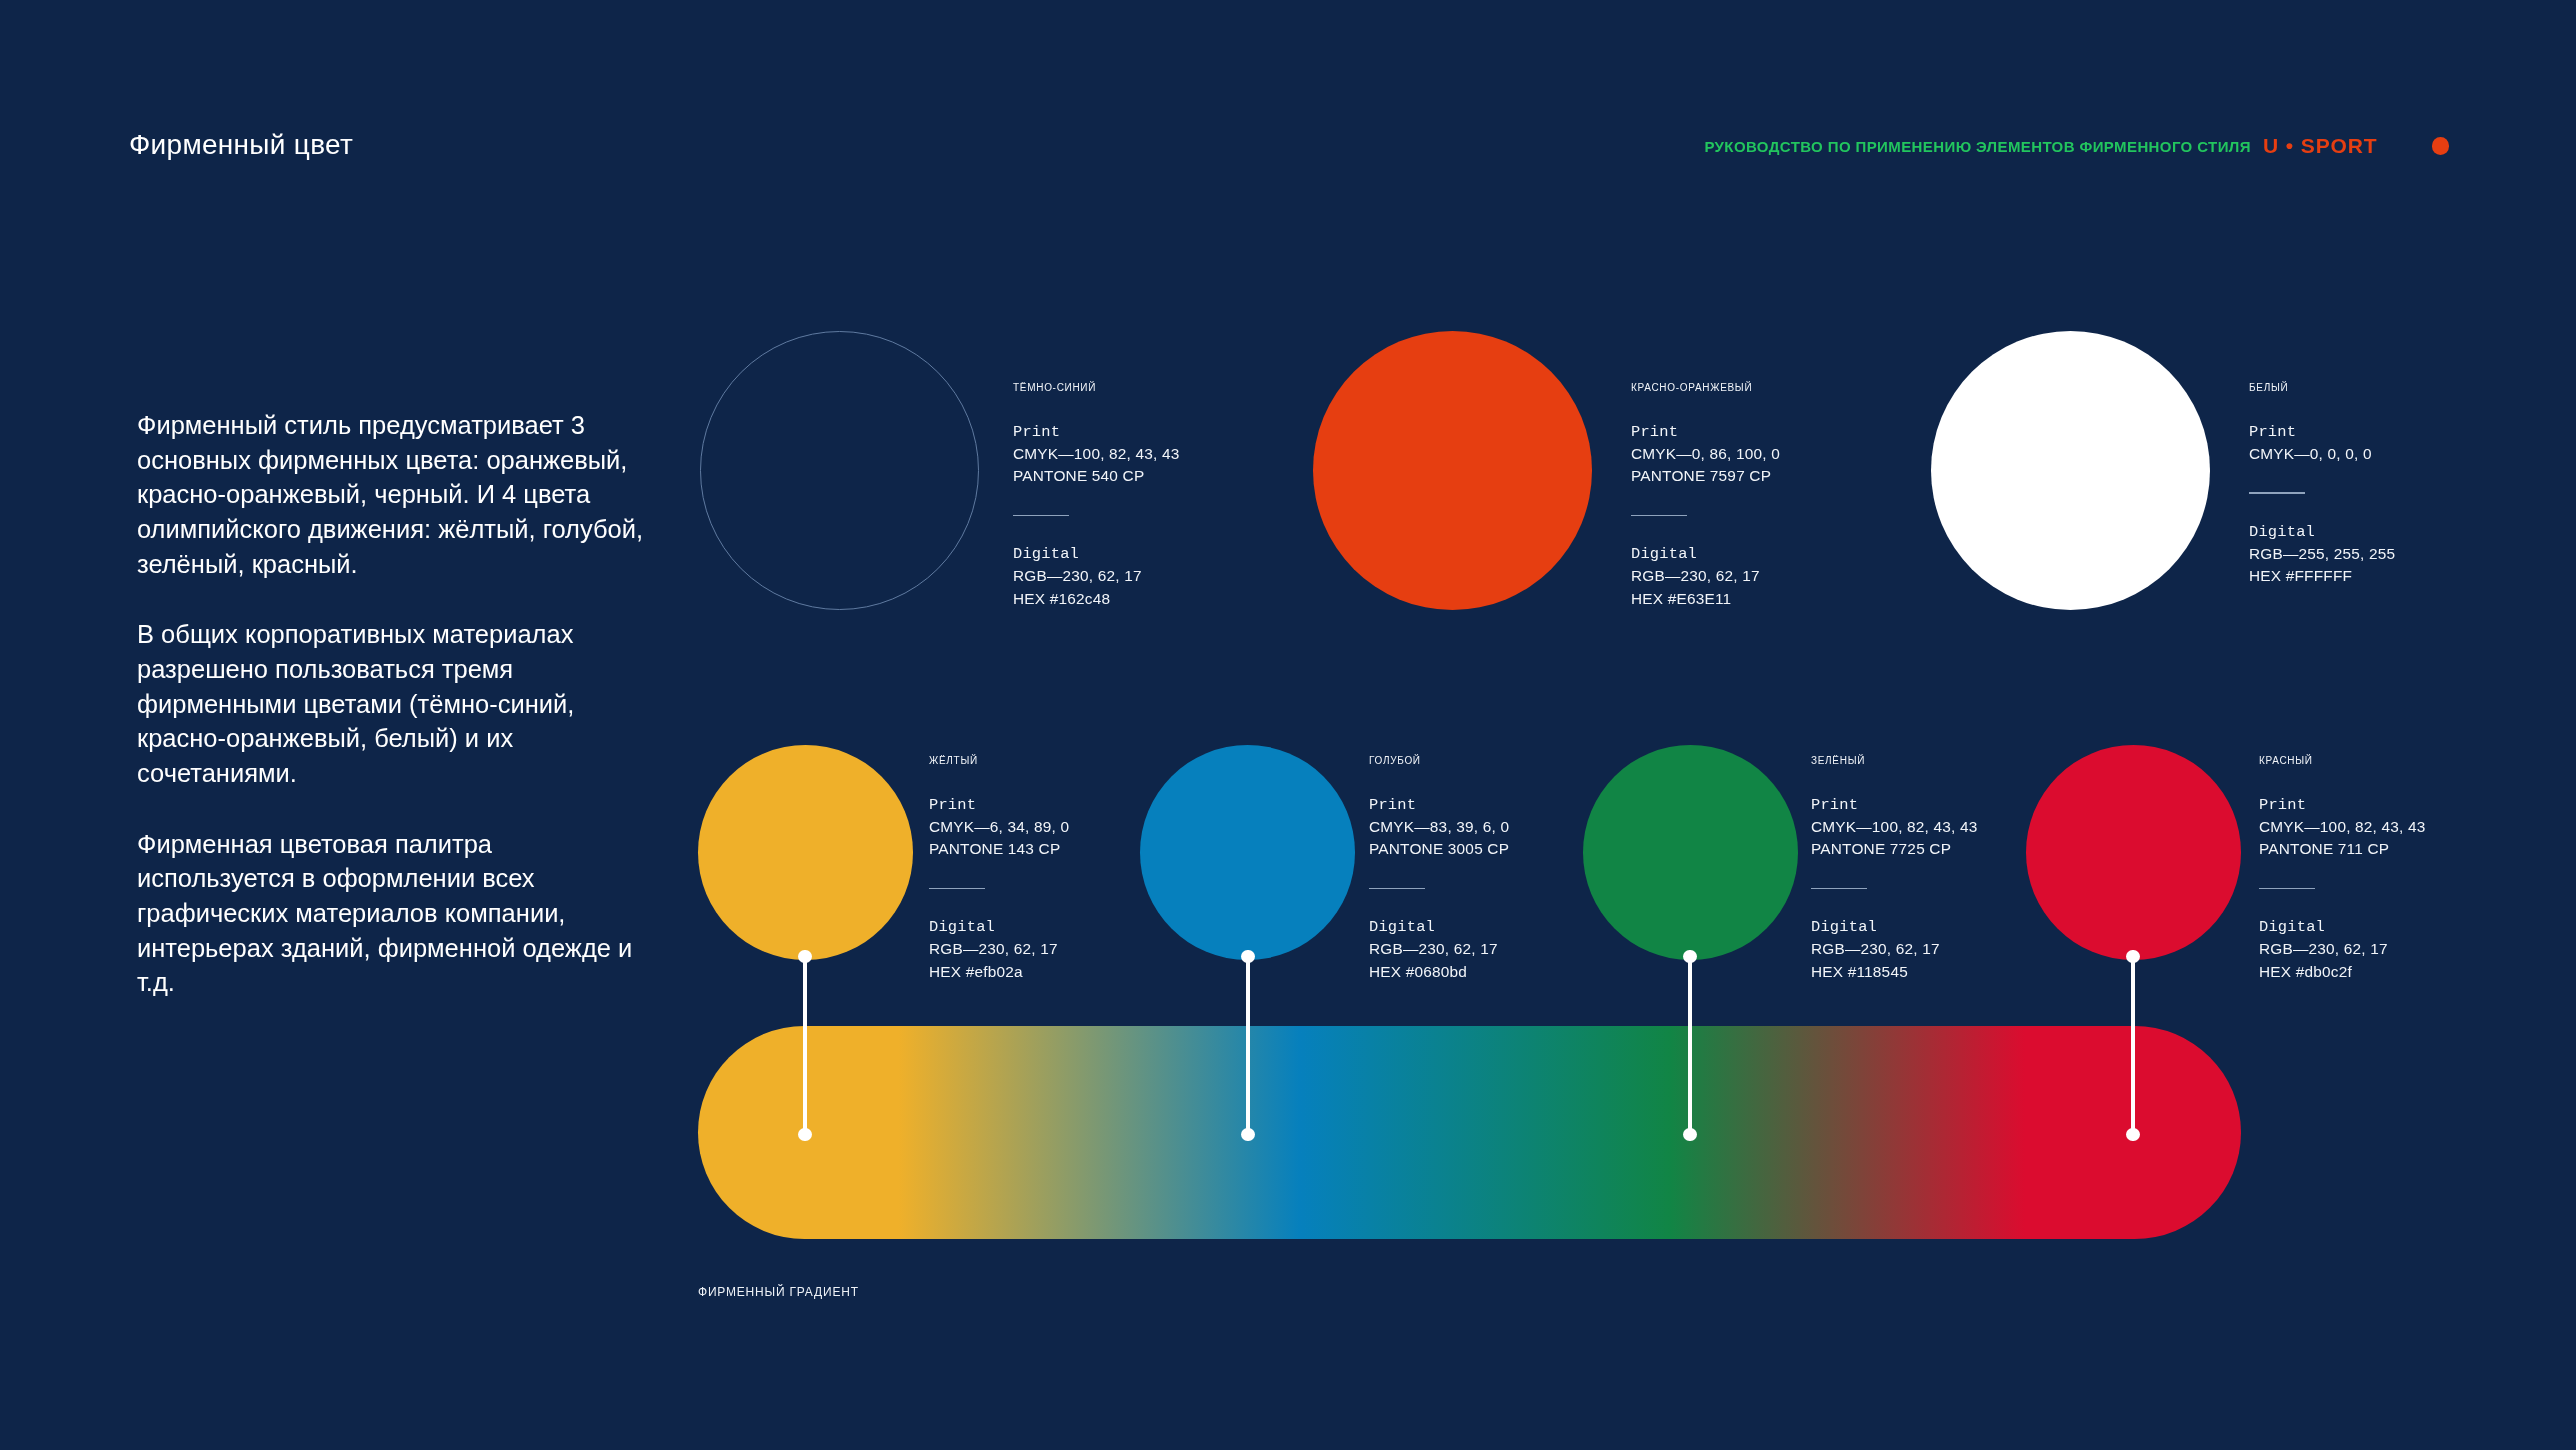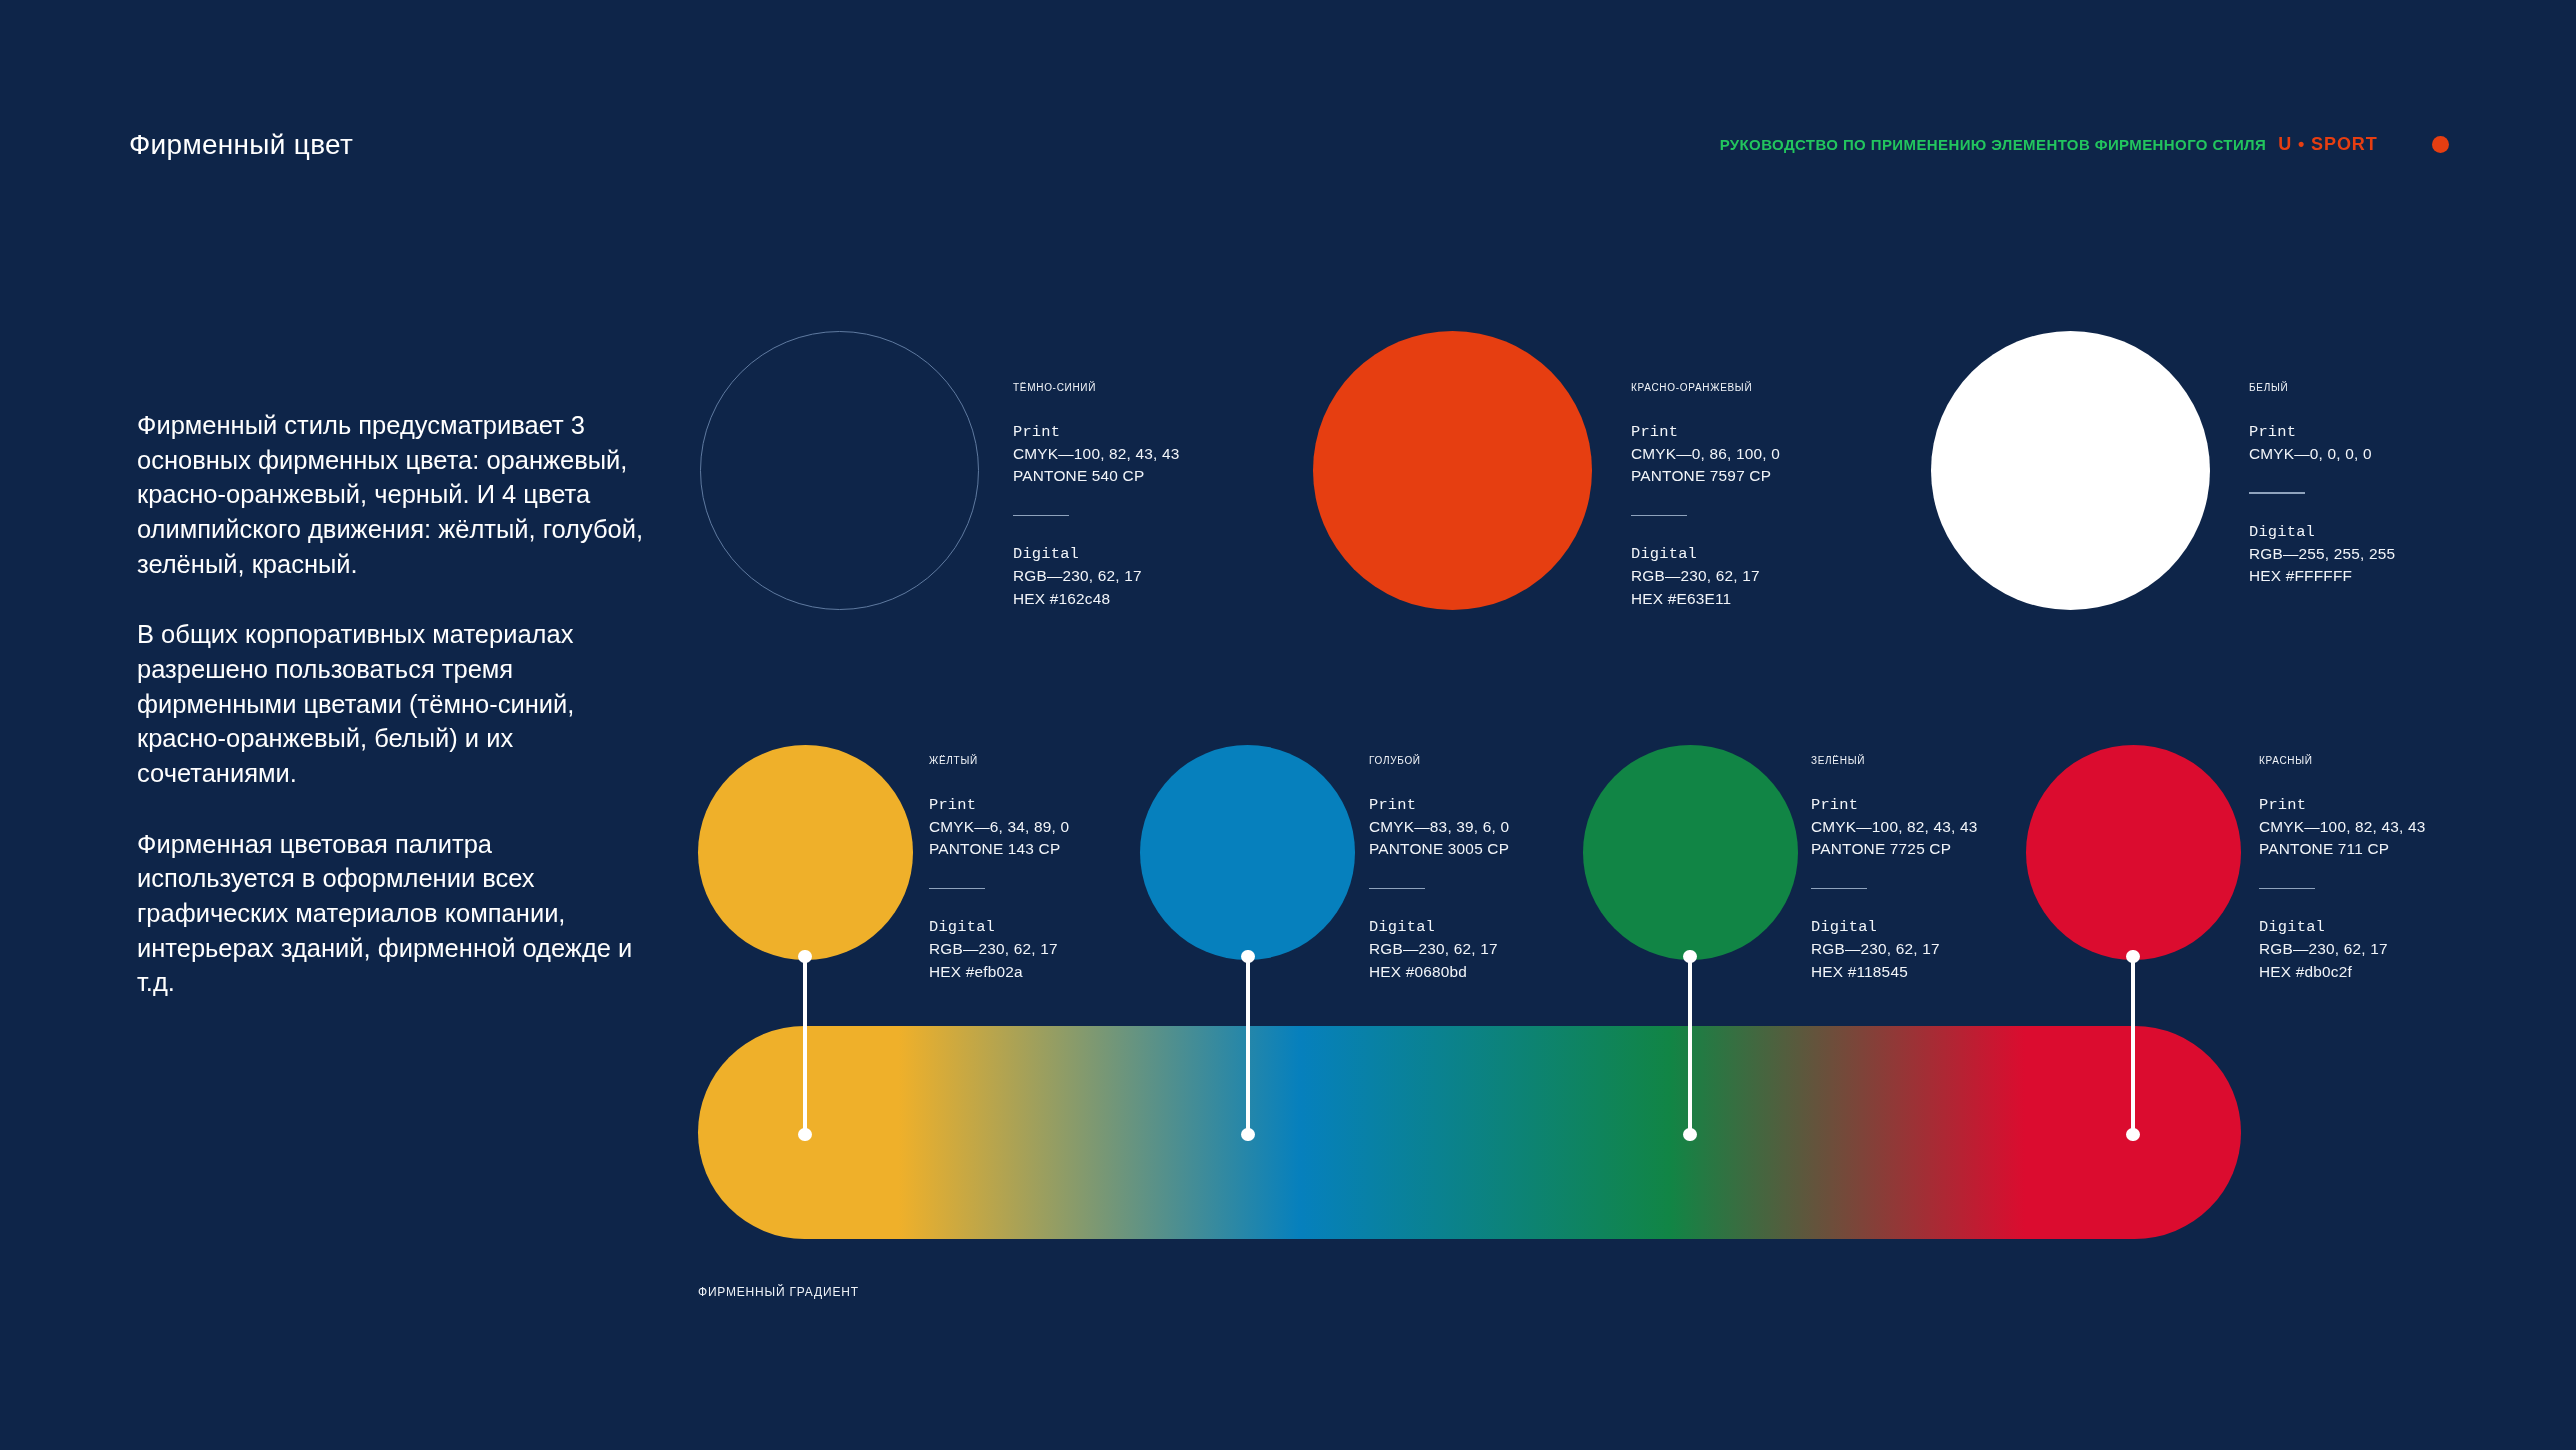--- a/index.html
+++ b/index.html
@@ -45,21 +45,21 @@
     white-space: nowrap;
   }
   .header-guide {
     font-size: 15px;
     font-weight: 700;
     letter-spacing: 0.4px;
     color: #22c55e;
     text-transform: uppercase;
   }
   .header-brand {
-    font-size: 18px;
+    font-size: 21px;
     font-weight: 700;
     letter-spacing: 0.9px;
     color: #e63e11;
     text-transform: uppercase;
   }
   .header-dot {
     width: 17.4px;
     height: 17.4px;
     border-radius: 50%;
     background: #e63e11;

